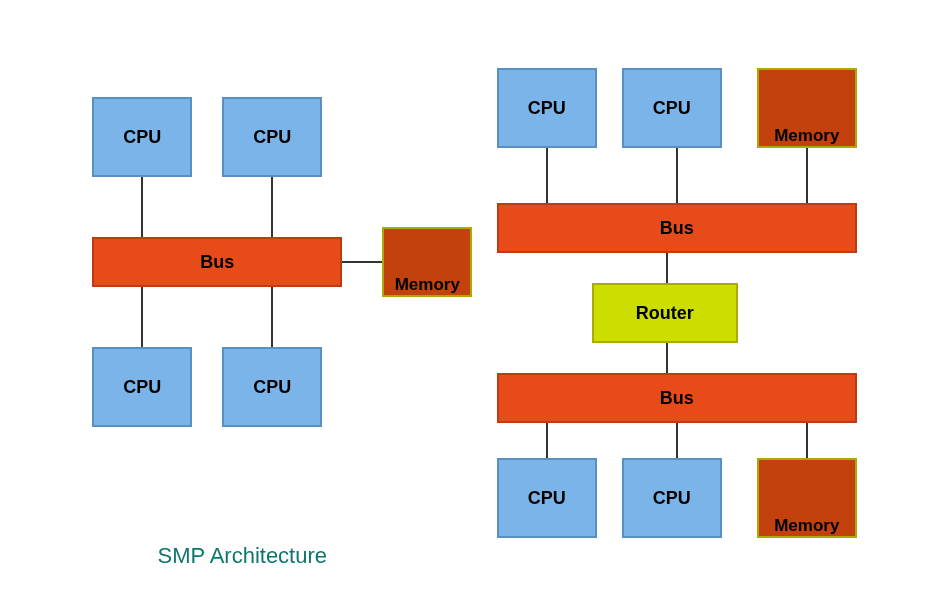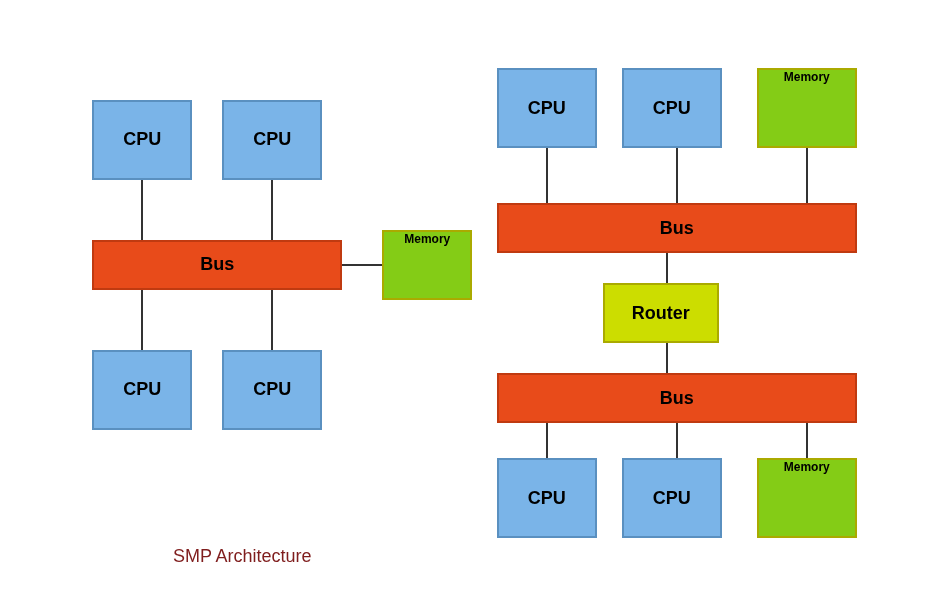--- a/index.html
+++ b/index.html
@@ -21,23 +21,23 @@
       padding: 20px 40px;
     }
     .diagram {
       display: flex;
       flex-direction: column;
       align-items: center;
       gap: 44px;
     }
     .arch-label {
       margin-top: 32px;
-      font-size: 18px;
+      font-size: 22px;
       font-weight: normal;
-      color: #7f1d1d;
+      color: #0f766e;
     }
     
     .box-cpu {
       background-color: #7ab4e8;
       border: 2px solid #5a90c0;
       display: flex;
       align-items: center;
       justify-content: center;
       font-size: 18px;
       font-weight: bold;
@@ -47,26 +47,26 @@
       background-color: #e84b1a;
       border: 2px solid #c03a10;
       display: flex;
       align-items: center;
       justify-content: center;
       font-size: 18px;
       font-weight: bold;
       color: #000;
     }
     .box-memory {
-      background-color: #84cc16;
+      background-color: #c2410c;
       border: 2px solid #aaaa00;
       display: flex;
-      align-items: flex-start;
-      justify-content: center;
-      font-size: 12px;
+      align-items: flex-end;
+      justify-content: center;
+      font-size: 17px;
       font-weight: bold;
       color: #000;
     }
     .box-router {
       background-color: #ccdd00;
       border: 2px solid #aaaa00;
       display: flex;
       align-items: center;
       justify-content: center;
       font-size: 18px;
@@ -174,21 +174,21 @@
         <span>CPU</span>
       </div>
       <div class="box-memory" style="position:absolute; left:290px; top:10px; width:100px; height:80px;">
         <span>Memory</span>
       </div>
 
       <div class="box-bus" style="position:absolute; left:30px; top:145px; width:360px; height:50px;">
         <span>Bus</span>
       </div>
 
-      <div class="box-router" style="position:absolute; left:136px; top:225px; width:116px; height:60px;">
+      <div class="box-router" style="position:absolute; left:125px; top:225px; width:146px; height:60px;">
         <span>Router</span>
       </div>
 
       <div class="box-bus" style="position:absolute; left:30px; top:315px; width:360px; height:50px;">
         <span>Bus</span>
       </div>
 
       <div class="box-cpu" style="position:absolute; left:30px; top:400px; width:100px; height:80px;">
         <span>CPU</span>
       </div>

